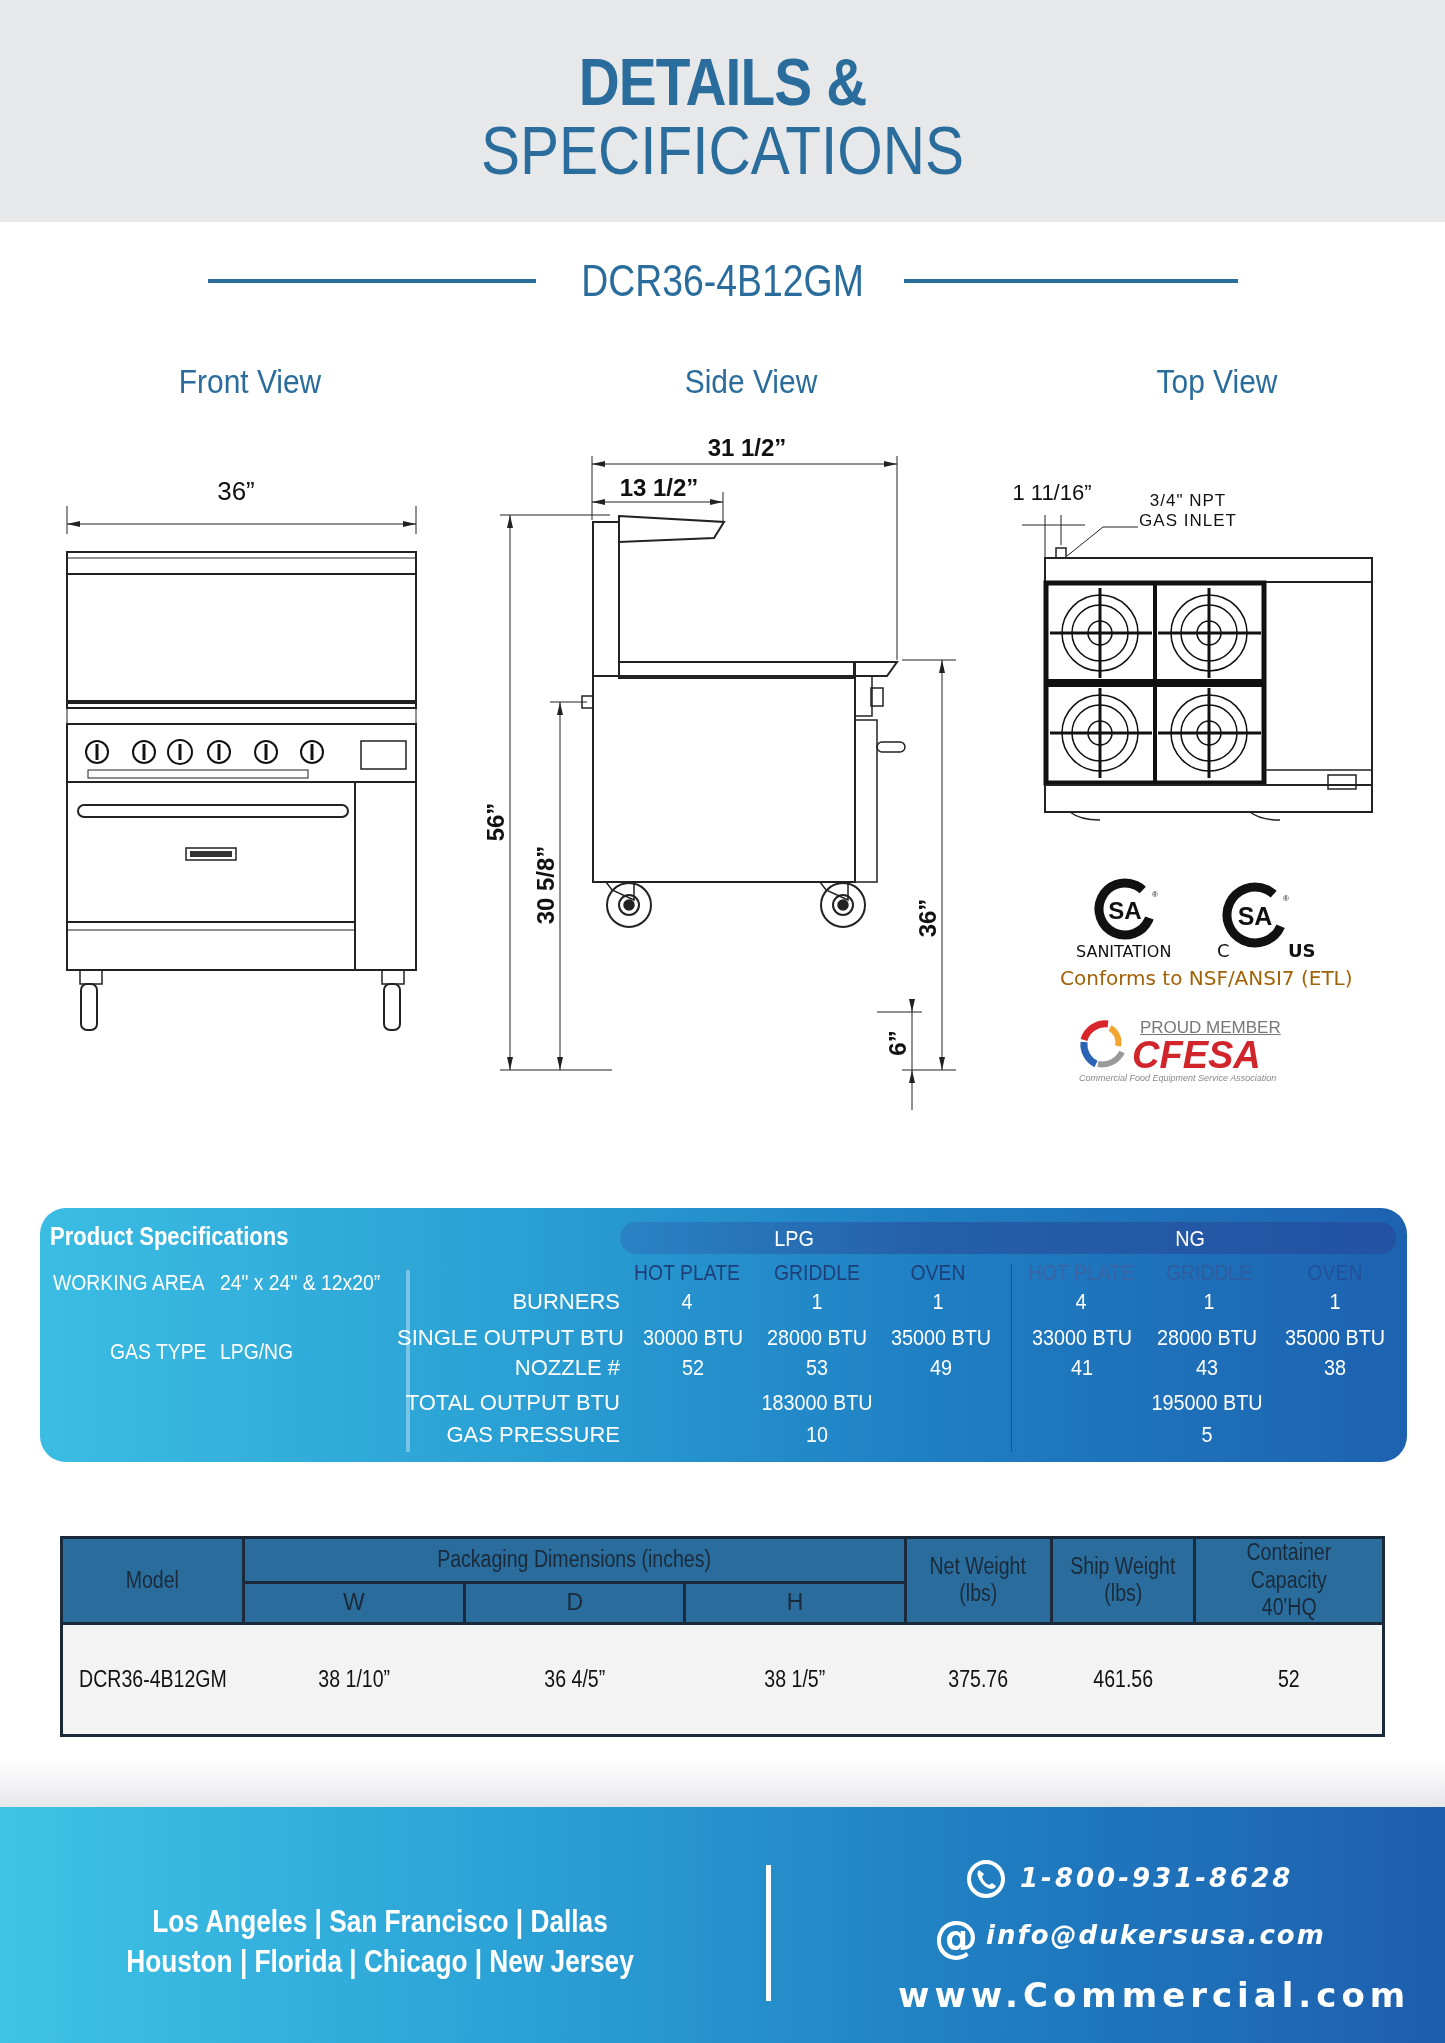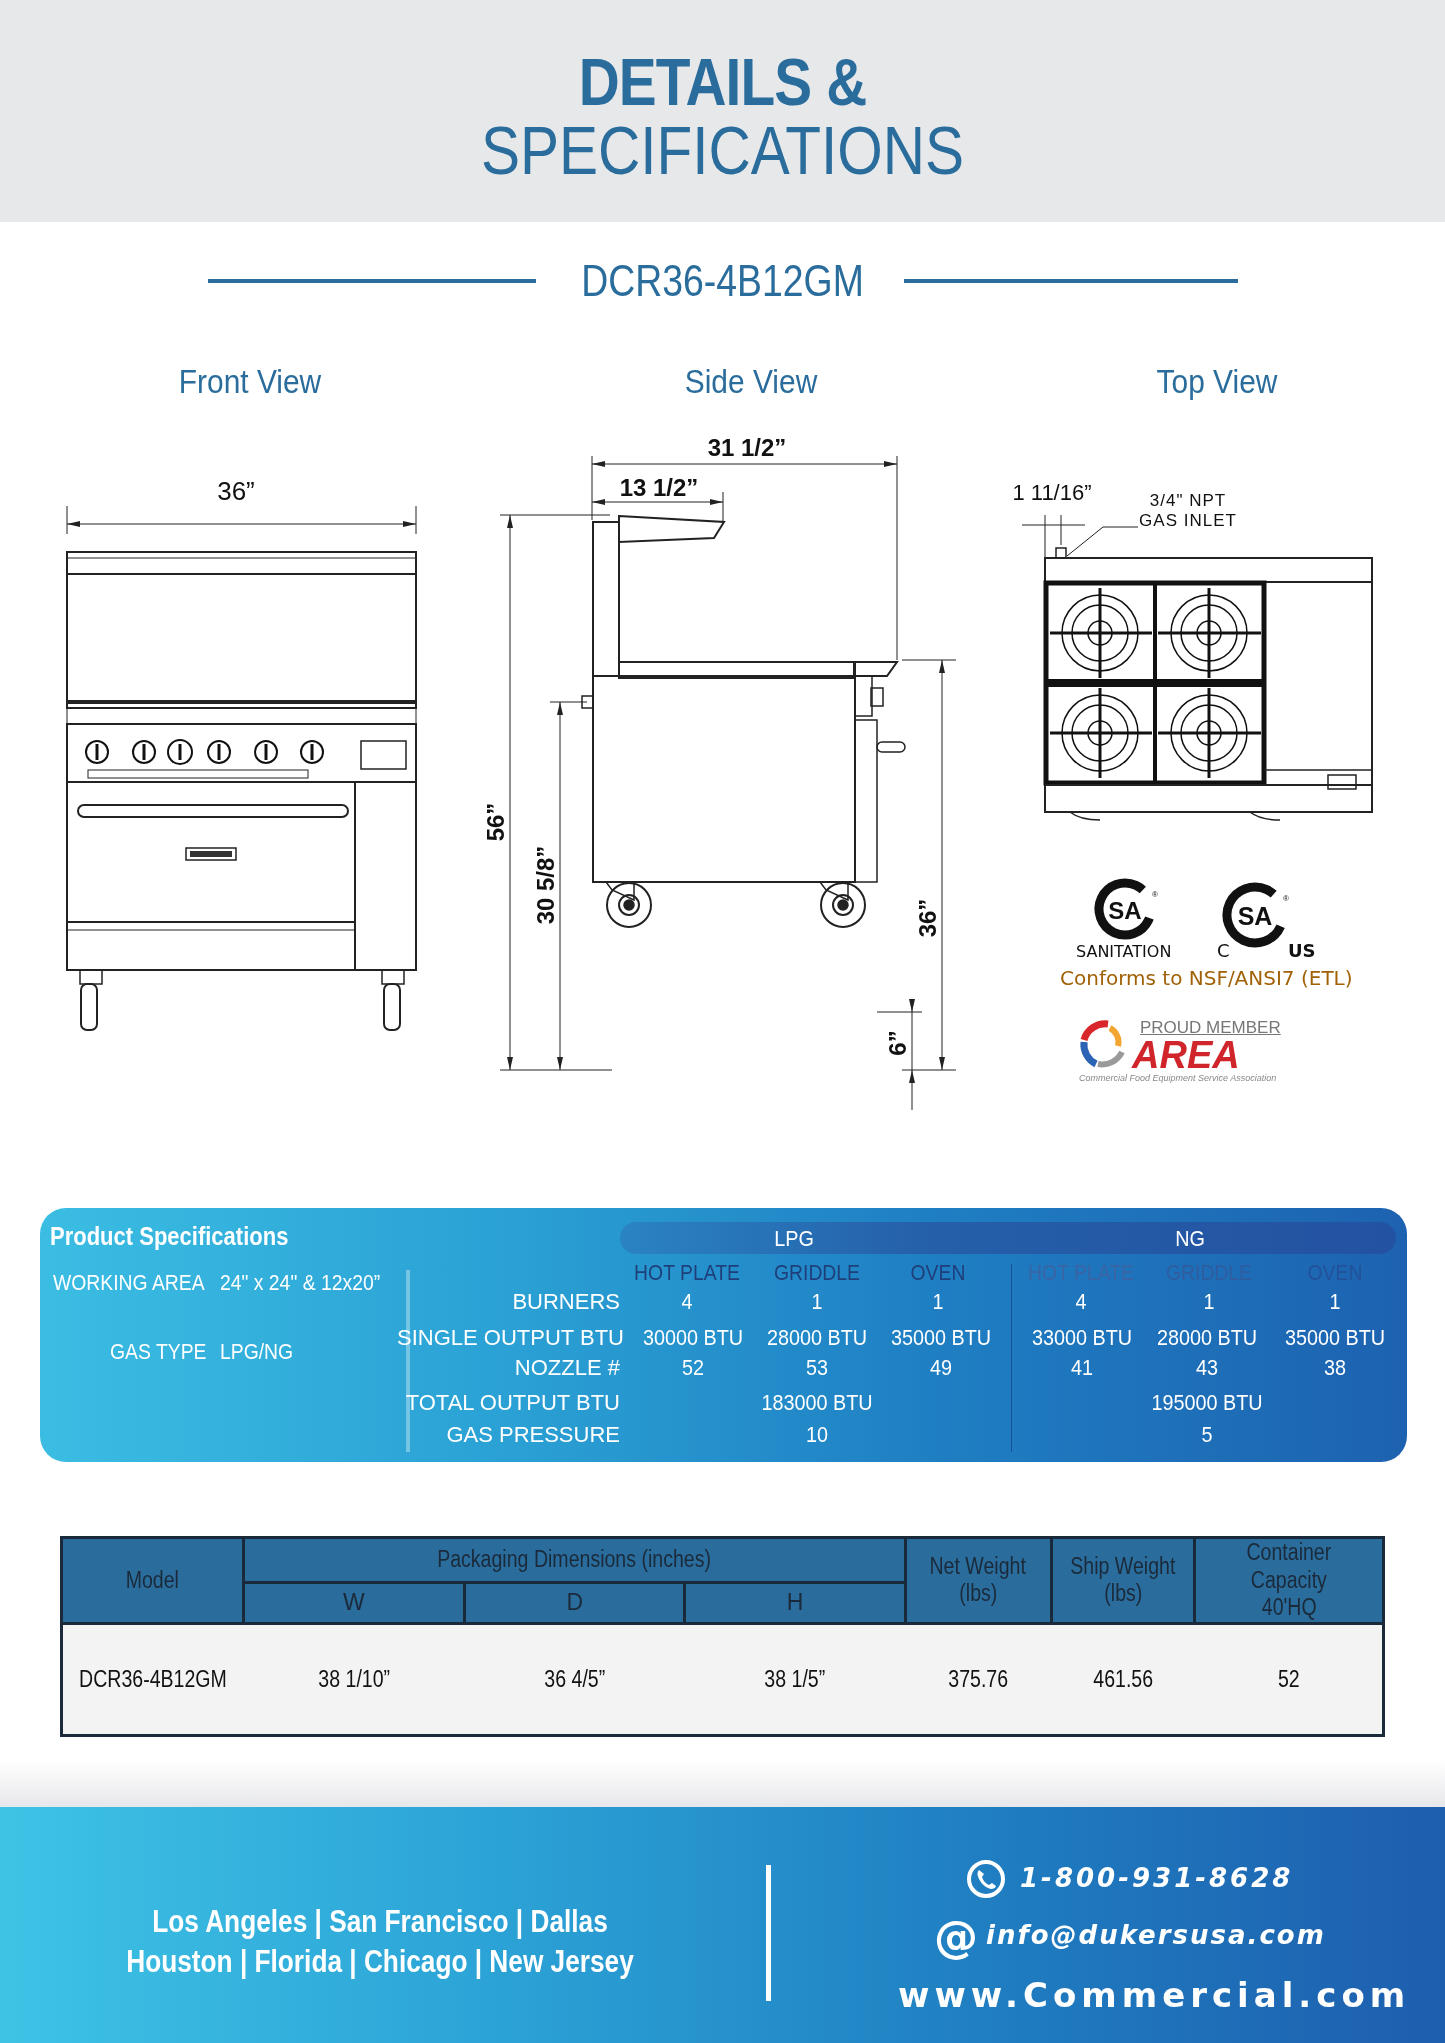--- a/index.html
+++ b/index.html
@@ -262,21 +262,21 @@
 
 <div class="drawing" style="left:1078px; top:1018px; width:50px; height:52px;">
   <svg width="50" height="52" viewBox="0 0 50 52">
     <path d="M30 6 A22 22 0 0 0 6 22" stroke="#d8262a" stroke-width="7" fill="none"></path>
     <path d="M6 24 A22 22 0 0 0 18 46" stroke="#2b63b5" stroke-width="7" fill="none"></path>
     <path d="M32 10 A16 16 0 0 1 40 28" stroke="#f2a531" stroke-width="6" fill="none"></path>
     <path d="M20 46 A22 22 0 0 0 44 34" stroke="#9a9a9a" stroke-width="6" fill="none"></path>
   </svg>
 </div>
 <div class="cert-text" style="left:1140px; top:1018px; font-size:17px; color:#777; text-decoration:underline; font-family:'Liberation Sans',sans-serif;">PROUD MEMBER</div>
-<div class="cert-text" style="left:1132px; top:1034px; font-size:38px; color:#d0262b; font-weight:bold; font-style:italic; font-family:'Liberation Sans',sans-serif;">AREA</div>
+<div class="cert-text" style="left:1132px; top:1034px; font-size:38px; color:#d0262b; font-weight:bold; font-style:italic; font-family:'Liberation Sans',sans-serif;">CFESA</div>
 <div class="cert-text" style="left:1079px; top:1073px; font-size:9px; color:#888; font-style:italic; font-family:'Liberation Sans',sans-serif;">Commercial Food Equipment Service Association</div>
 
 <div class="spec-panel">
   <div class="spec-title">Product Specifications</div>
 
   <div class="spec-row-left" style="left:13px; top:62px;">WORKING AREA</div>
   <div class="spec-row-left" style="left:180px; top:62px;">24" x 24" &amp; 12x20”</div>
   <div class="spec-row-left" style="left:70px; top:131px;">GAS TYPE</div>
   <div class="spec-row-left" style="left:180px; top:131px;">LPG/NG</div>
 

